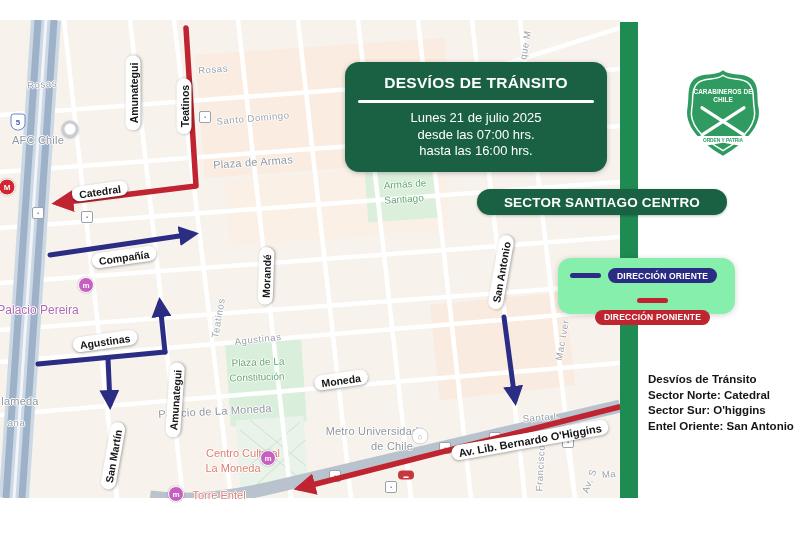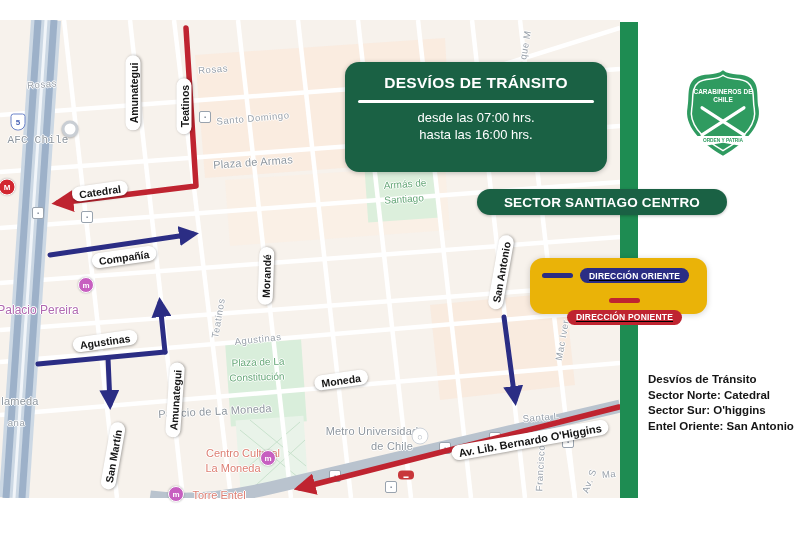--- a/index.html
+++ b/index.html
@@ -49,22 +49,22 @@
   #header-box{position:absolute;left:345px;top:62px;width:262px;height:110px;
               background:var(--dark-green);border-radius:14px;color:#fff;text-align:center;
               z-index:6;box-shadow:0 1px 5px rgba(0,0,0,.25);}
   #header-box .title{margin-top:12px;font-size:15.5px;font-weight:bold;letter-spacing:.3px;}
   #header-box .divider{height:3px;background:#fff;margin:8px 13px 7px;border-radius:2px;}
   #header-box .date-line{font-size:13px;line-height:16.5px;}
   #sector-banner{position:absolute;left:477px;top:189px;width:250px;height:26px;
                  background:var(--dark-green);border-radius:13px;color:#fff;font-weight:bold;
                  font-size:13.5px;letter-spacing:.2px;display:flex;align-items:center;
                  justify-content:center;z-index:6;box-shadow:0 1px 3px rgba(0,0,0,.25);}
-  #legend-card{position:absolute;left:530px;top:258px;width:177px;height:56px;background:#eab308;
-               border-radius:13px;z-index:6;box-shadow:0 1px 6px rgba(0,0,0,.18);text-decoration:underline;}
+  #legend-card{position:absolute;left:558px;top:258px;width:177px;height:56px;background:#86efac;
+               border-radius:13px;z-index:6;box-shadow:0 1px 6px rgba(0,0,0,.18);}
   .legend-row{display:flex;align-items:center;gap:7px;margin-left:12px;}
   .legend-row.first{margin-top:10px;}
   .legend-row.second{margin-top:15px;flex-direction:column;}
   .dash{width:31px;height:4.5px;border-radius:2.5px;}
   .dash-blue{background:var(--navy);}
   .dash-red{background:var(--red);}
   .lpill{height:15px;border-radius:8px;color:#fff;font-weight:bold;font-size:8.5px;
          display:flex;align-items:center;justify-content:center;padding:0 9px;letter-spacing:.2px;}
   .lpill-blue{background:var(--navy);}
   .lpill-red{background:var(--red);}
@@ -127,21 +127,21 @@
       <div class="pill" style="left: 124px; top: 257px; transform: translate(-50%, -50%) rotate(-8deg);">Compañía</div>
       <div class="pill" style="left: 266px; top: 276px; transform: translate(-50%, -50%) rotate(-88deg);">Morandé</div>
       <div class="pill" style="left: 105px; top: 341px; transform: translate(-50%, -50%) rotate(-8deg);">Agustinas</div>
       <div class="pill" style="left: 341px; top: 380px; transform: translate(-50%, -50%) rotate(-8deg);">Moneda</div>
       <div class="pill" style="left: 175px; top: 400px; transform: translate(-50%, -50%) rotate(-86deg);">Amunategui</div>
       <div class="pill" style="left: 113px; top: 456px; transform: translate(-50%, -50%) rotate(-80deg);">San Martín</div>
       <div class="pill" style="left: 501px; top: 272px; transform: translate(-50%, -50%) rotate(-80deg);">San Antonio</div>
       <div class="pill pill-lg" style="left: 530px; top: 440px; transform: translate(-50%, -50%) rotate(-10deg);">Av. Lib. Bernardo O'Higgins</div>
       <div class="lbl lbl-gray" style="left: 42px; top: 84px; transform: translate(-50%, -50%) rotate(-5deg);">Rosas</div>
       <div class="lbl lbl-gray" style="left: 213px; top: 69px; transform: translate(-50%, -50%) rotate(-5deg);">Rosas</div>
-      <div class="lbl lbl-gray-lg" style="left: 38px; top: 140px; transform: translate(-50%, -50%) rotate(0deg); font-family: Liberation Mono, monospace;">AFC Chile</div>
+      <div class="lbl lbl-gray-lg" style="left: 38px; top: 140px; transform: translate(-50%, -50%) rotate(0deg);">AFC Chile</div>
       <div class="lbl lbl-gray" style="left: 253px; top: 118px; transform: translate(-50%, -50%) rotate(-5deg);">Santo Domingo</div>
       <div class="lbl lbl-gray-lg" style="left: 253px; top: 162px; transform: translate(-50%, -50%) rotate(-4deg);">Plaza de Armas</div>
       <div class="lbl lbl-green" style="left: 405px; top: 184px; transform: translate(-50%, -50%) rotate(-4deg);">Armás de</div>
       <div class="lbl lbl-green" style="left: 404px; top: 199px; transform: translate(-50%, -50%) rotate(-4deg);">Santiago</div>
       <div class="lbl lbl-gray" style="left: 525px; top: 45px; transform: translate(-50%, -50%) rotate(-80deg);">que M</div>
       <div class="lbl lbl-gray" style="left: 218px; top: 318px; transform: translate(-50%, -50%) rotate(-80deg);">Teatinos</div>
       <div class="lbl lbl-gray" style="left: 258px; top: 339px; transform: translate(-50%, -50%) rotate(-6deg);">Agustinas</div>
       <div class="lbl lbl-green" style="left: 258px; top: 362px; transform: translate(-50%, -50%) rotate(-2deg);">Plaza de La</div>
       <div class="lbl lbl-green" style="left: 257px; top: 377px; transform: translate(-50%, -50%) rotate(-2deg);">Constitución</div>
       <div class="lbl lbl-gray-lg" style="left: 215px; top: 411px; transform: translate(-50%, -50%) rotate(-3deg);">Palacio de La Moneda</div>
@@ -195,20 +195,21 @@
       <path d="M108,358 L110,404" stroke="#2b2d84" stroke-width="5" marker-end="url(#ah-b)"></path>
       <path d="M504,317 L515,400" stroke="#2b2d84" stroke-width="5" marker-end="url(#ah-b)"></path>
     </g>
   </svg>
 
   <div id="green-bar"></div>
 
   <div id="header-box">
     <div class="title">DESVÍOS DE TRÁNSITO</div>
     <div class="divider"></div>
+    <div class="date-line">Lunes 21 de julio 2025</div>
     <div class="date-line">desde las 07:00 hrs.</div>
     <div class="date-line">hasta las 16:00 hrs.</div>
   </div>
 
   <div id="sector-banner">SECTOR SANTIAGO CENTRO</div>
 
   <div id="legend-card">
     <div class="legend-row first">
       <div class="dash dash-blue"></div>
       <div class="lpill lpill-blue">DIRECCIÓN ORIENTE</div>

